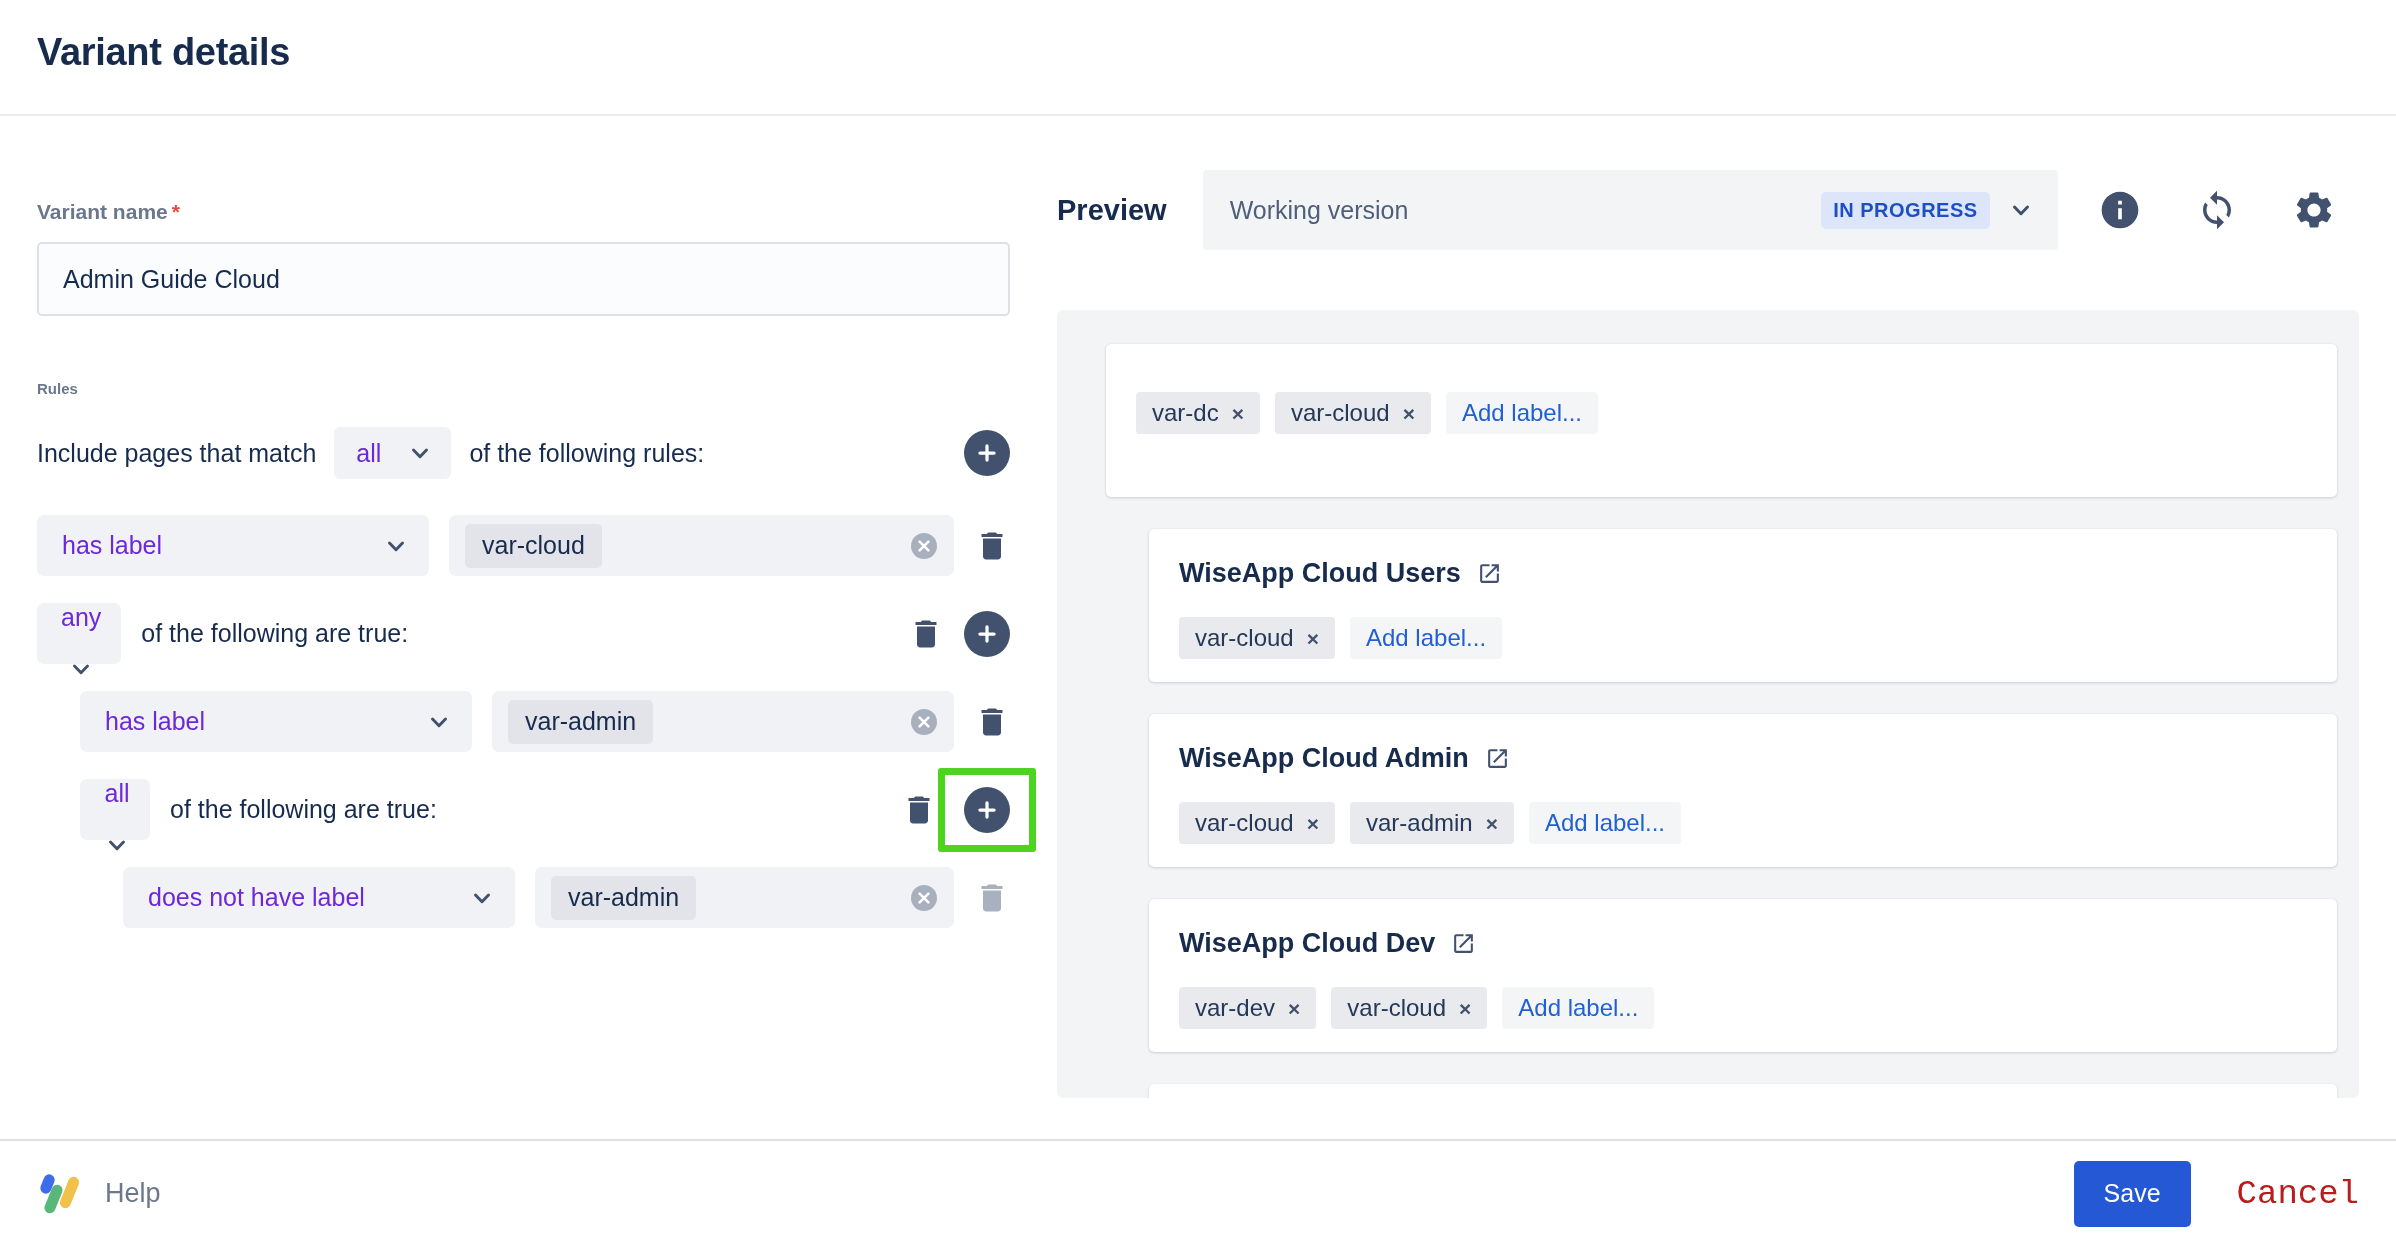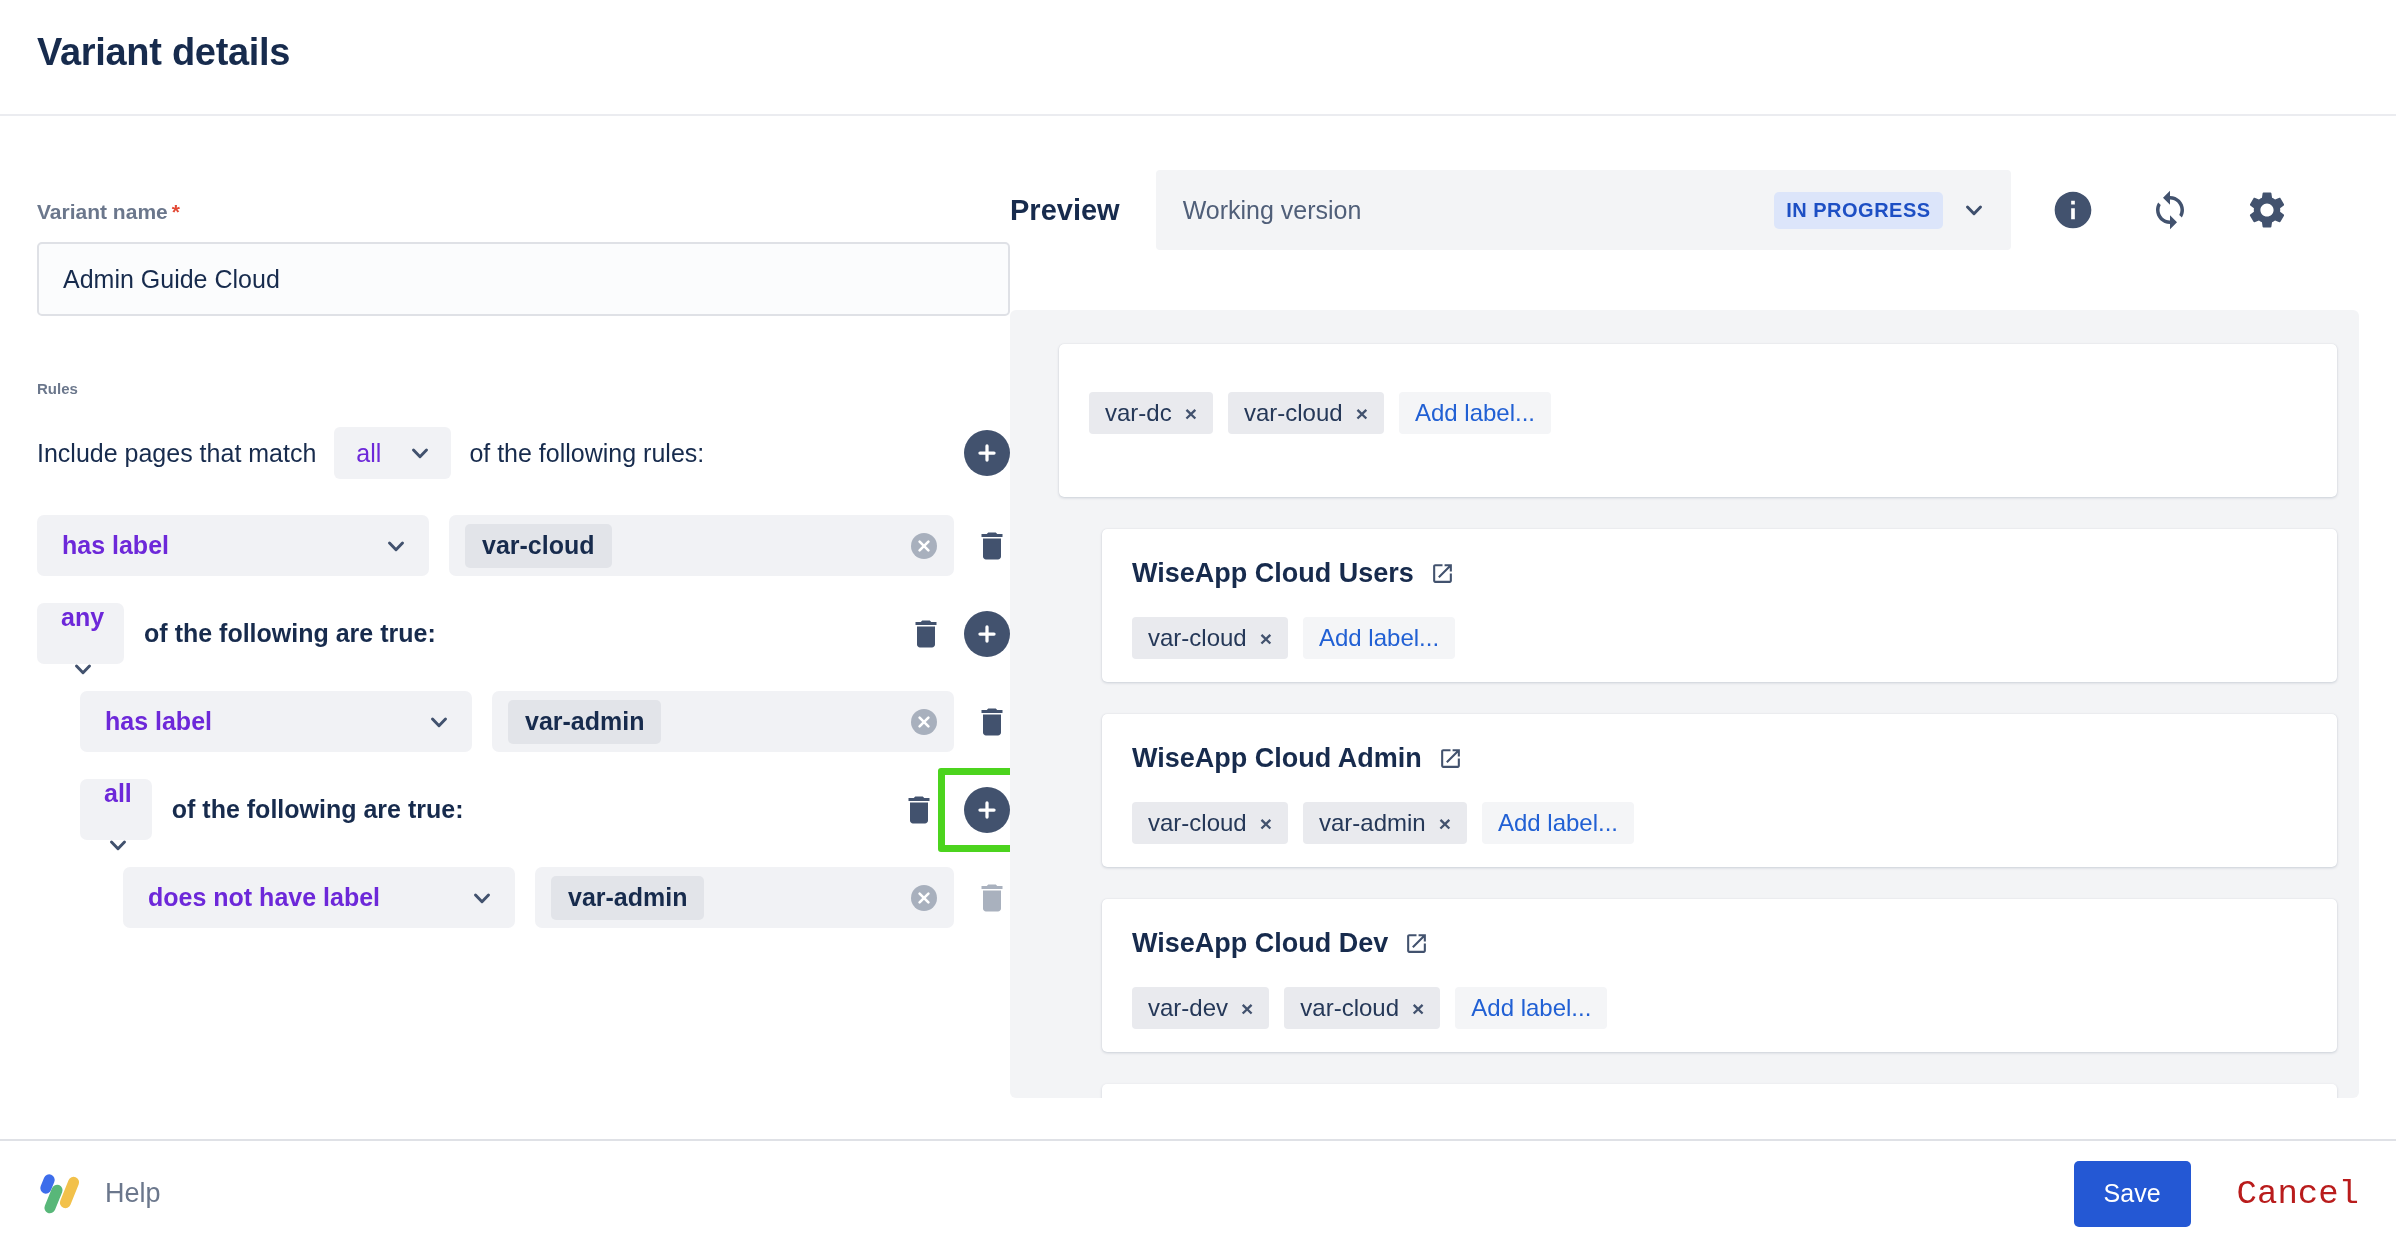--- a/index.html
+++ b/index.html
@@ -5,41 +5,41 @@
   * { margin:0; padding:0; box-sizing:border-box; }
   html,body { width:2396px; height:1246px; background:#fff; }
   body { font-family:"Liberation Sans", sans-serif; color:#172B4D; overflow:hidden; }
   .page { width:2396px; height:1246px; display:flex; flex-direction:column; background:#fff; }
 
   
   .hdr { padding:30px 37px 40px; border-bottom:2px solid #EBECF0; }
   .hdr h1 { font-size:38px; line-height:44px; font-weight:700; color:#172B4D; letter-spacing:-.3px; }
 
   
-  .main { flex:1; display:flex; padding:84px 37px 0; }
+  .main { flex:1; display:flex; padding:84px 37px 0; gap:47px; }
   .left { width:973px; flex:0 0 973px; }
   .right { flex:1; margin-top:-30px; }
 
   .field-label { font-size:21px; font-weight:700; color:#6B778C; }
   .req { color:#E34935; margin-left:4px; }
   .name-input { margin-top:18px; width:973px; height:74px; border:2px solid #DFE1E6; border-radius:5px;
     background:#FBFCFD; font-family:"Liberation Sans",sans-serif; font-size:25px; color:#172B4D; padding:0 24px; outline:none; }
 
   .rules-label { margin-top:64px; font-size:15px; font-weight:700; color:#6B778C; }
 
   .match-row { margin-top:30px; display:flex; align-items:center; gap:18px; font-size:25px; color:#172B4D; }
 
   .select { display:inline-flex; align-items:center; background:#F1F2F5; border-radius:7px; cursor:pointer;
     font-size:25px; color:#6d28d9; }
   .select-sm { height:52px; padding:0 18px 0 22px; gap:26px; border-radius:6px; }
   .select-rule { height:61px; width:392px; padding:0 20px 0 25px; justify-content:space-between; }
   .select-grp { height:61px; padding:0 20px 0 24px; gap:24px;flex-direction:column; }
   .chev { width:26px; height:26px; flex:0 0 auto; }
 
-  .rule { display:flex; align-items:center; gap:20px; width:973px; font-size:25px; color:#172B4D;font-weight:bold; }
+  .rule { display:flex; align-items:center; gap:20px; width:973px; font-size:25px; color:#172B4D; }
   .mt-r1{ margin-top:36px; } .mt-r { margin-top:27px; }
   .ind1 { padding-left:43px; } .ind2 { padding-left:86px; }
 
   .label-field { flex:1; height:61px; background:#F1F2F5; border-radius:7px; display:flex; align-items:center;
     padding:0 16px; gap:12px; }
   .chip-in { height:44px; display:inline-flex; align-items:center; padding:0 17px; background:#E2E4E9;
     border-radius:5px; font-size:25px; color:#172B4D; }
   .clear-btn { margin-left:auto; width:28px; height:28px; cursor:pointer; display:inline-flex; }
 
   .row-actions { margin-left:auto; display:flex; align-items:center; gap:20px; }

